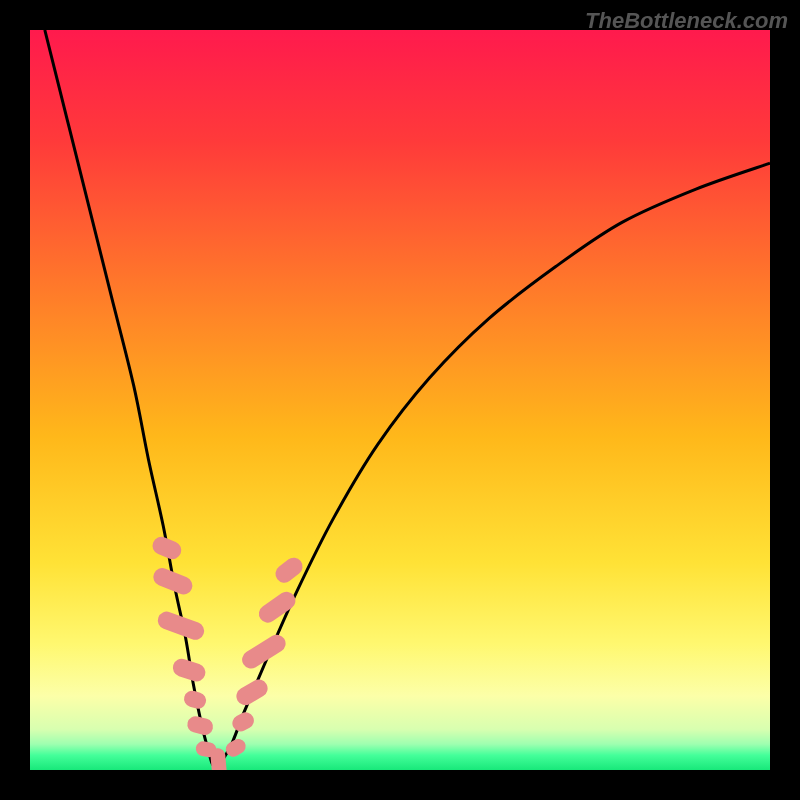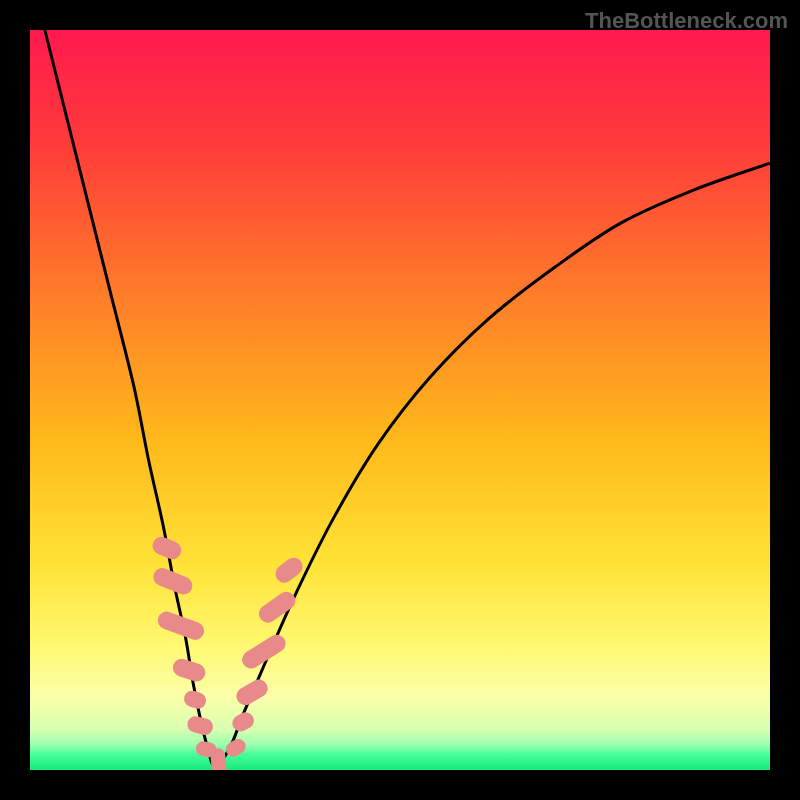--- a/index.html
+++ b/index.html
@@ -16,20 +16,21 @@
     }
     .watermark {
       position: absolute;
       top: 8px;
       right: 12px;
       font-family: Arial, sans-serif;
       font-size: 22px;
       font-weight: bold;
       color: #555;
       z-index: 10;
+      font-style: italic;
     }
     .chart-area {
       position: absolute;
       top: 30px;
       left: 30px;
       width: 740px;
       height: 740px;
     }
     .gradient-bg {
       width: 100%;

